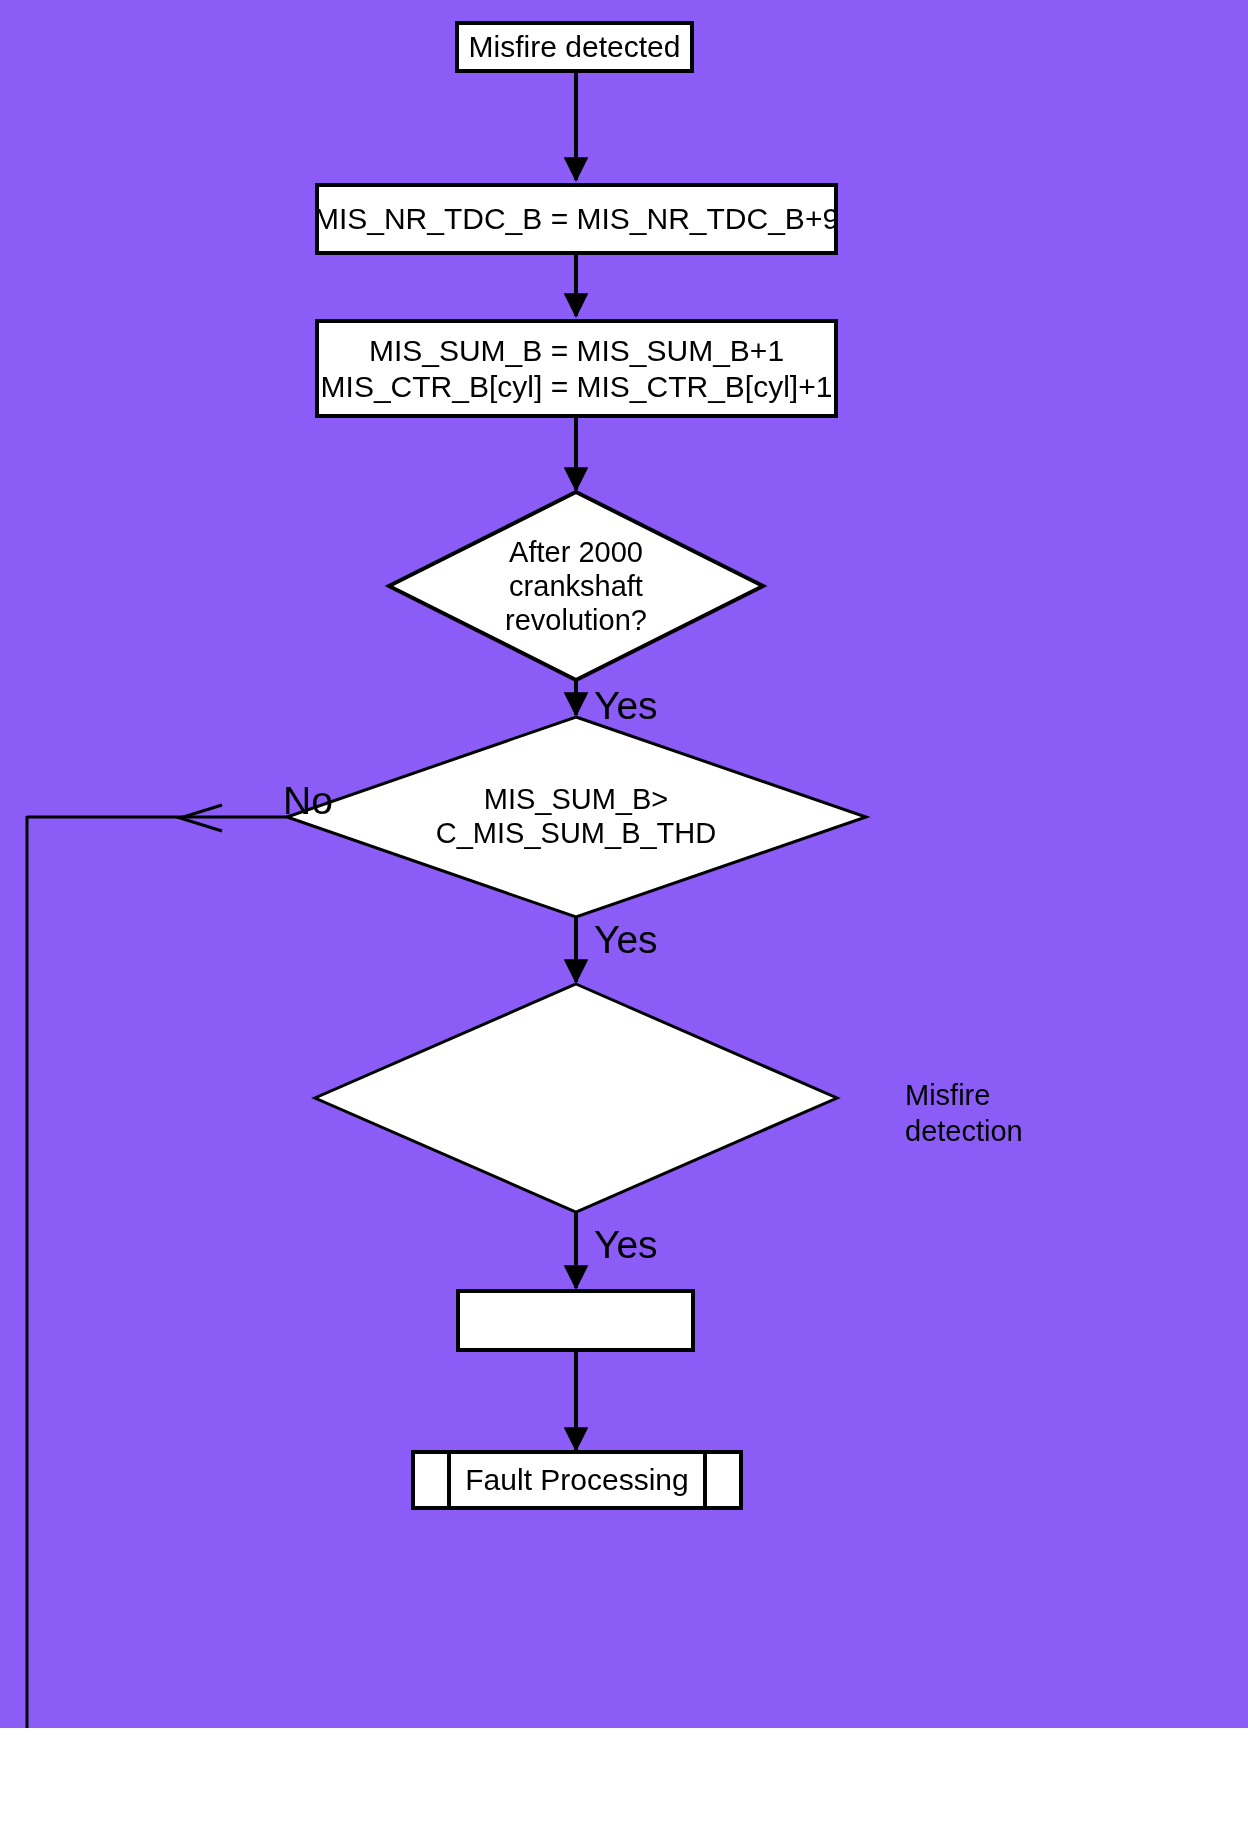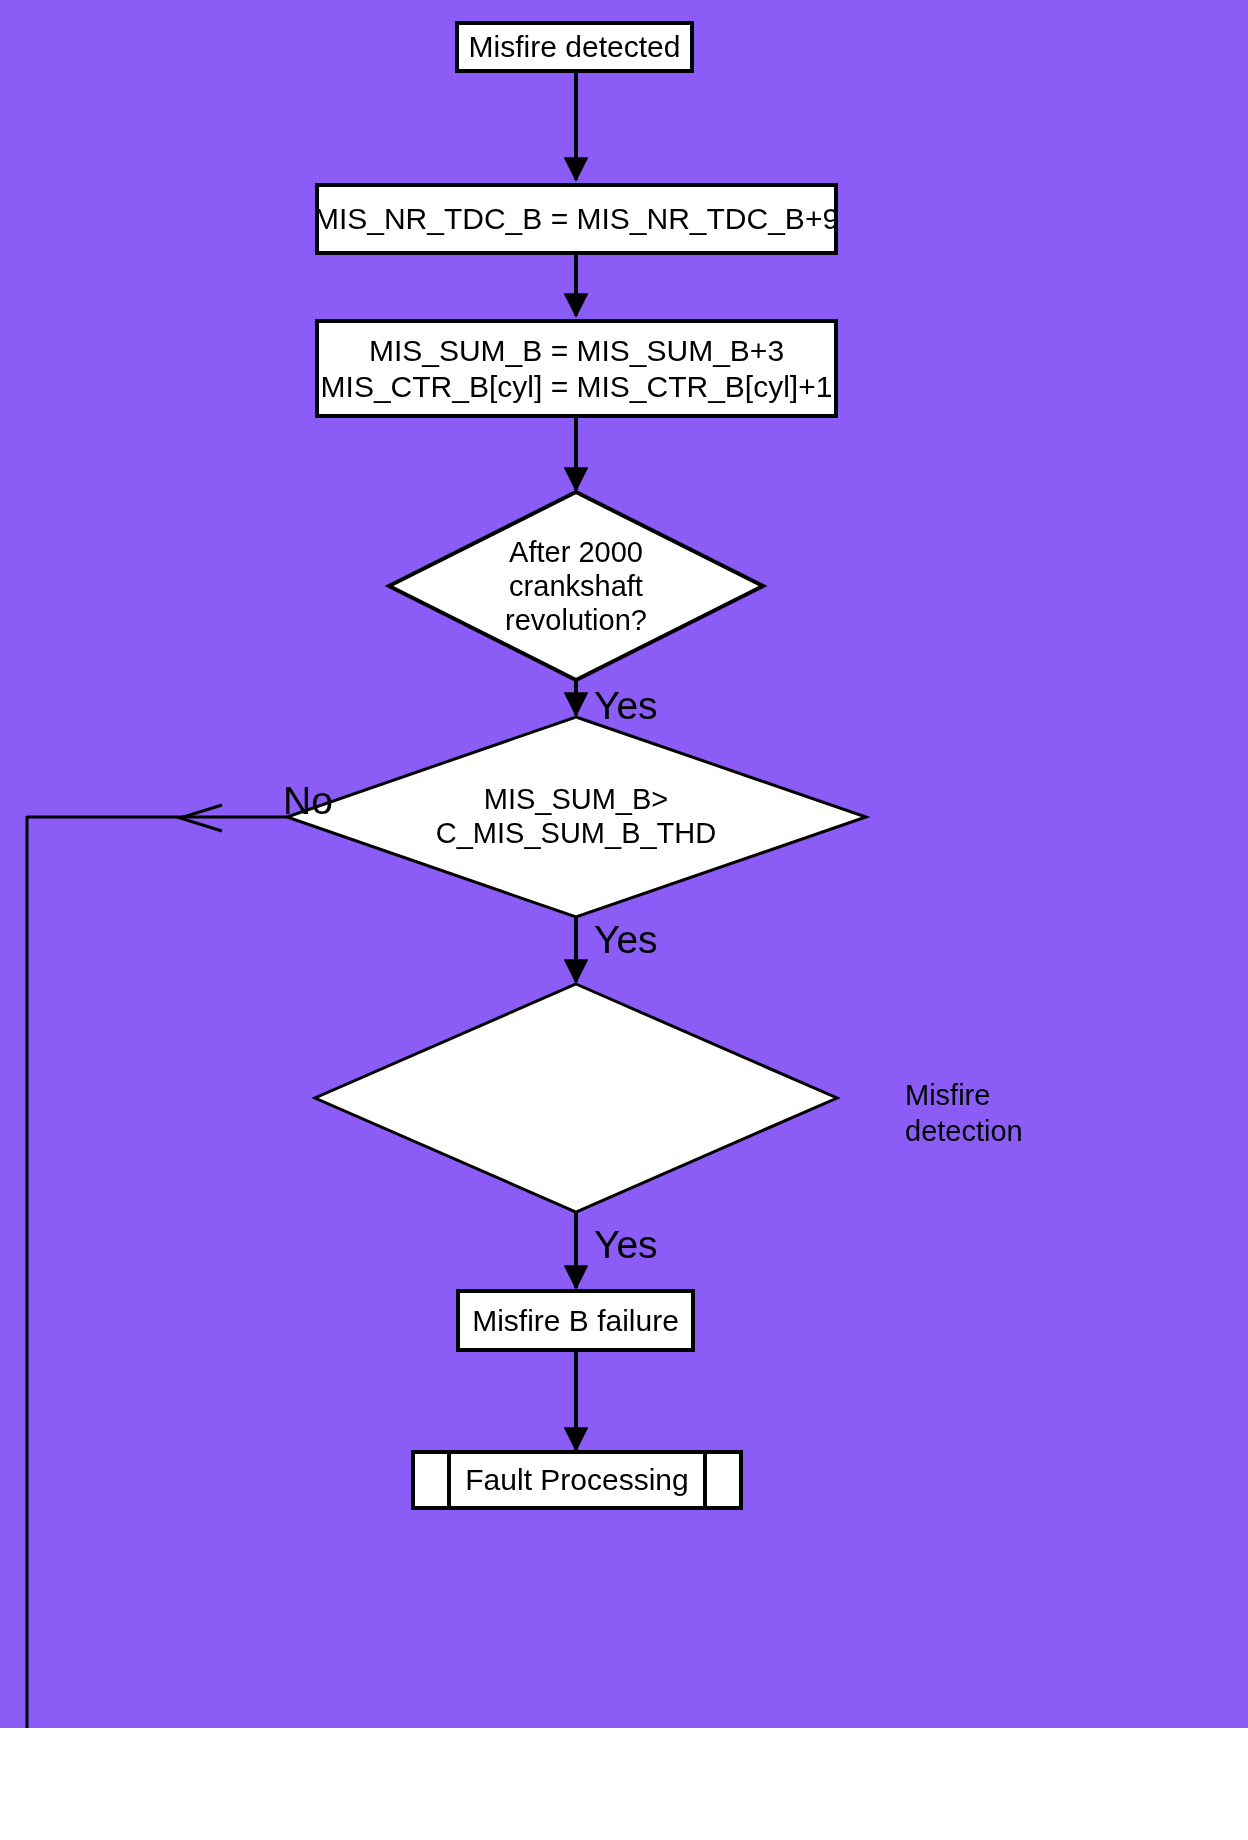--- a/index.html
+++ b/index.html
@@ -105,39 +105,36 @@
 
   <div class="node-text t-box" style="left:457px; top:23px; width:235px; height:48px;">
     <span>Misfire detected</span>
   </div>
 
   <div class="node-text t-box" style="left:317px; top:185px; width:519px; height:68px;">
     <span>MIS_NR_TDC_B = MIS_NR_TDC_B+9</span>
   </div>
 
   <div class="node-text t-box" style="left:317px; top:321px; width:519px; height:95px;">
-    <span>MIS_SUM_B = MIS_SUM_B+3</span>
+    <span>MIS_SUM_B = MIS_SUM_B+1</span>
     <span>MIS_CTR_B[cyl] = MIS_CTR_B[cyl]+1</span>
   </div>
 
   <div class="node-text t-diamond" style="left:446px; top:532px; width:260px; height:108px;">
     <span>After 2000</span>
     <span>crankshaft</span>
     <span>revolution?</span>
   </div>
 
   <div class="node-text t-diamond" style="left:416px; top:776px; width:320px; height:80px;">
     <span>MIS_SUM_B&gt;</span>
     <span>C_MIS_SUM_B_THD</span>
   </div>
 
 
-  <div class="node-text t-box" style="left:458px; top:1291px; width:235px; height:59px;">
-    <span>Misfire B failure</span>
-  </div>
 
   <div class="node-text t-box" style="left:449px; top:1452px; width:256px; height:56px;">
     <span>Fault Processing</span>
   </div>
 
   <div class="node-text t-box" style="left:869px; top:1761px; width:163px; height:68px;">
     <span>Return</span>
   </div>
 
   <div class="edge-label" style="left:594px; top:684px;">Yes</div>

